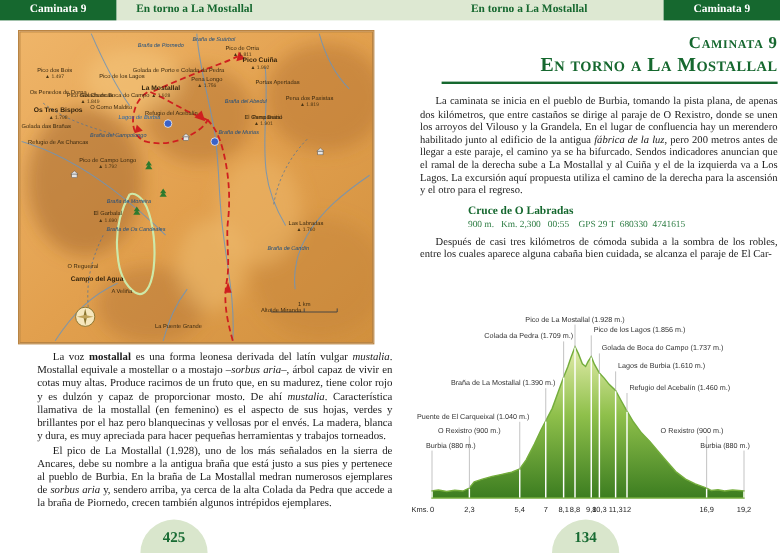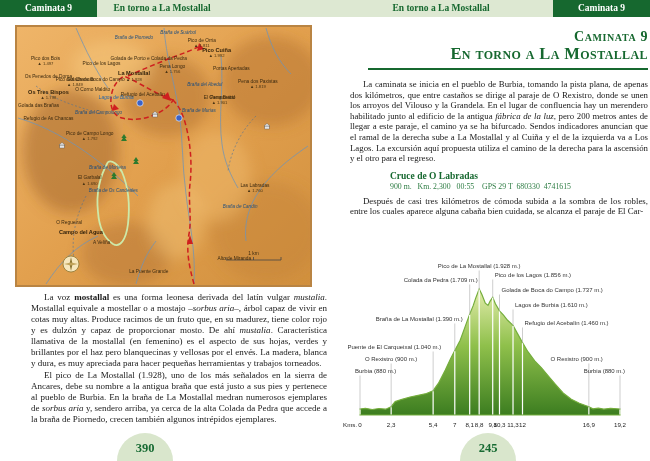--- a/index.html
+++ b/index.html
@@ -189,21 +189,21 @@
       <rect x="0.5" y="0.5" width="294" height="259" fill="none" stroke="#b98443" stroke-width="1"></rect>
     </svg>
   </div>
 
   <div class="lp-text">
     <p class="para">La voz <b>mostallal</b> es una forma leonesa derivada del latín vulgar <i>mustalia</i>. Mostallal equivale a mostellar o a mostajo –<i>sorbus aria</i>–, árbol capaz de vivir en cotas muy altas. Produce racimos de un fruto que, en su madurez, tiene color rojo y es dulzón y capaz de proporcionar mosto. De ahí <i>mustalia</i>. Característica llamativa de la mostallal (en femenino) es el aspecto de sus hojas, verdes y brillantes por el haz pero blanquecinas y vellosas por el envés. La madera, blanca y dura, es muy apreciada para hacer pequeñas herramientas y trabajos torneados.</p>
     <p class="para">El pico de La Mostallal (1.928), uno de los más señalados en la sierra de Ancares, debe su nombre a la antigua braña que está justo a sus pies y pertenece al pueblo de Burbia. En la braña de La Mostallal medran numerosos ejemplares de <i>sorbus aria</i> y, sendero arriba, ya cerca de la alta Colada da Pedra que accede a la braña de Piornedo, crecen también algunos intrépidos ejemplares.</p>
   </div>
 
   <div class="bubble p244">
-    <span>390</span>
+    <span>425</span>
   </div>
 
   <div class="rp">
     <div class="rp-title">
       <div class="t1">Caminata 9</div>
       <div class="t2">En torno a La Mostallal</div>
     </div>
     <hr class="rp-rule">
 
 
@@ -281,16 +281,16 @@
           <text x="176.02083333333334" y="168" class="ch-axis" text-anchor="middle">11,3</text>
           <text x="185.5" y="168" class="ch-axis" text-anchor="middle">12</text>
           <text x="251.85416666666666" y="168" class="ch-axis" text-anchor="middle">16,9</text>
           <text x="283" y="168" class="ch-axis" text-anchor="middle">19,2</text>
           <text x="6" y="168" class="ch-axis" text-anchor="start">Kms.</text>
         </g>
     </svg>
   </div>
 
   <div class="bubble p245">
-    <span>245</span>
+    <span>134</span>
   </div>
 
 </div>
 
 </body></html>

